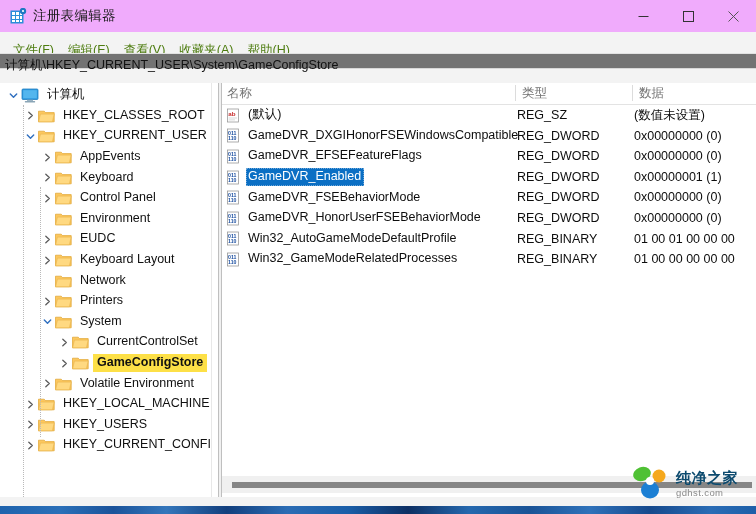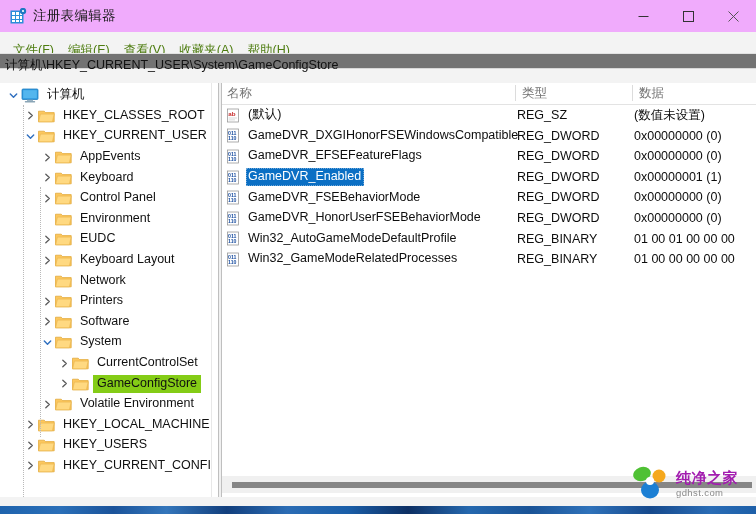--- a/index.html
+++ b/index.html
@@ -95,21 +95,22 @@
     position:relative;height:20.6px;
     display:flex;align-items:center;
     white-space:nowrap;
     font-size:12.5px;color:#101010;
   }
   .tnode .lbl{
     padding:1px 4px 2px 4px;
     line-height:15px;
   }
   .tnode.sel .lbl{
-    background:#84cc16;
+    background:#fde047;
+    font-weight:bold;
   }
   .chev{
     width:15px;height:16px;display:flex;align-items:center;justify-content:center;
     flex:0 0 15px;
   }
   .chev svg{display:block;}
   .folder{
     width:17px;height:14px;flex:0 0 17px;margin-right:4px;position:relative;
   }
   .pc-icon{width:18px;height:15px;flex:0 0 18px;margin-right:4px;position:relative;}
@@ -179,21 +180,21 @@
     background:linear-gradient(90deg,#1f63ad 0%,#2a6fb8 8%,#1b539a 15%,#3476bb 22%,
       #123f7d 30%,#2b6cb4 38%,#1a5ea8 46%,#0d2f63 54%,#2568ae 62%,#1a5396 70%,
       #2f72ba 78%,#16498c 86%,#2a6cb5 94%,#1d5fa8 100%);
   }
   
   .wm{
     position:absolute;left:630px;top:466px;width:120px;height:42px;
   }
   .wm-text{
     position:absolute;left:46px;top:3px;
-    font-size:15px;font-weight:bold;color:#a21caf;
+    font-size:15px;font-weight:bold;color:#0c4a6e;
     letter-spacing:0.5px;
   }
   .wm-sub{
     position:absolute;left:46px;top:21px;
     font-size:9.5px;color:#8a8a8a;letter-spacing:0.4px;
   }
 </style>
 </head>
 <body>
 
@@ -389,33 +390,20 @@
             <div class="folder"><svg width="17" height="14" viewBox="0 0 17 14">
                 <path d="M0.5 2.2 L0.5 12.8 L16.2 12.8 L16.2 3.6 L7.6 3.6 L6.2 2.2 Z" fill="#fcc75e" stroke="#e0a32f" stroke-width="0.7"></path>
                 <path d="M2.4 5.1 L16.2 5.1 L14.4 12.8 L0.6 12.8 Z" fill="#ffd981" stroke="#e7b44a" stroke-width="0.6"></path>
               </svg></div>
             <div class="lbl">Printers</div>
           </div>
           <div class="tnode">
             <div class="spacer" style="width: 40px;"></div>
             <div class="chev">
               <svg width="9" height="9" viewBox="0 0 9 9">
-                <polyline points="2.8,1.3 6.3,4.5 2.8,7.7" fill="none" stroke="#5a5a5a" stroke-width="1.3" stroke-linecap="round" stroke-linejoin="round"></polyline>
-              </svg>
-            </div>
-            <div class="folder"><svg width="17" height="14" viewBox="0 0 17 14">
-                <path d="M0.5 2.2 L0.5 12.8 L16.2 12.8 L16.2 3.6 L7.6 3.6 L6.2 2.2 Z" fill="#fcc75e" stroke="#e0a32f" stroke-width="0.7"></path>
-                <path d="M2.4 5.1 L16.2 5.1 L14.4 12.8 L0.6 12.8 Z" fill="#ffd981" stroke="#e7b44a" stroke-width="0.6"></path>
-              </svg></div>
-            <div class="lbl">Software</div>
-          </div>
-          <div class="tnode">
-            <div class="spacer" style="width: 40px;"></div>
-            <div class="chev">
-              <svg width="9" height="9" viewBox="0 0 9 9">
                 <polyline points="1.3,2.9 4.5,6.2 7.7,2.9" fill="none" stroke="#2f6fbf" stroke-width="1.4" stroke-linecap="round" stroke-linejoin="round"></polyline>
               </svg>
             </div>
             <div class="folder"><svg width="17" height="14" viewBox="0 0 17 14">
                 <path d="M0.5 2.2 L0.5 12.8 L16.2 12.8 L16.2 3.6 L7.6 3.6 L6.2 2.2 Z" fill="#fcc75e" stroke="#e0a32f" stroke-width="0.7"></path>
                 <path d="M2.4 5.1 L16.2 5.1 L14.4 12.8 L0.6 12.8 Z" fill="#ffd981" stroke="#e7b44a" stroke-width="0.6"></path>
               </svg></div>
             <div class="lbl">System</div>
           </div>
           <div class="tnode">

